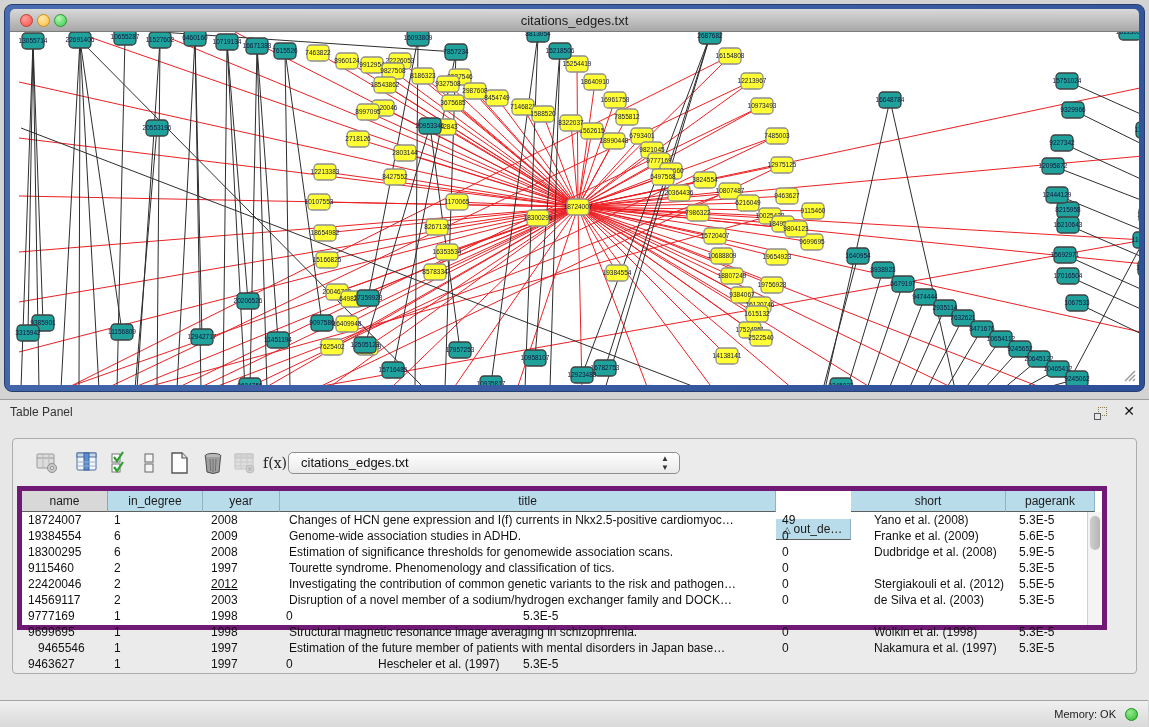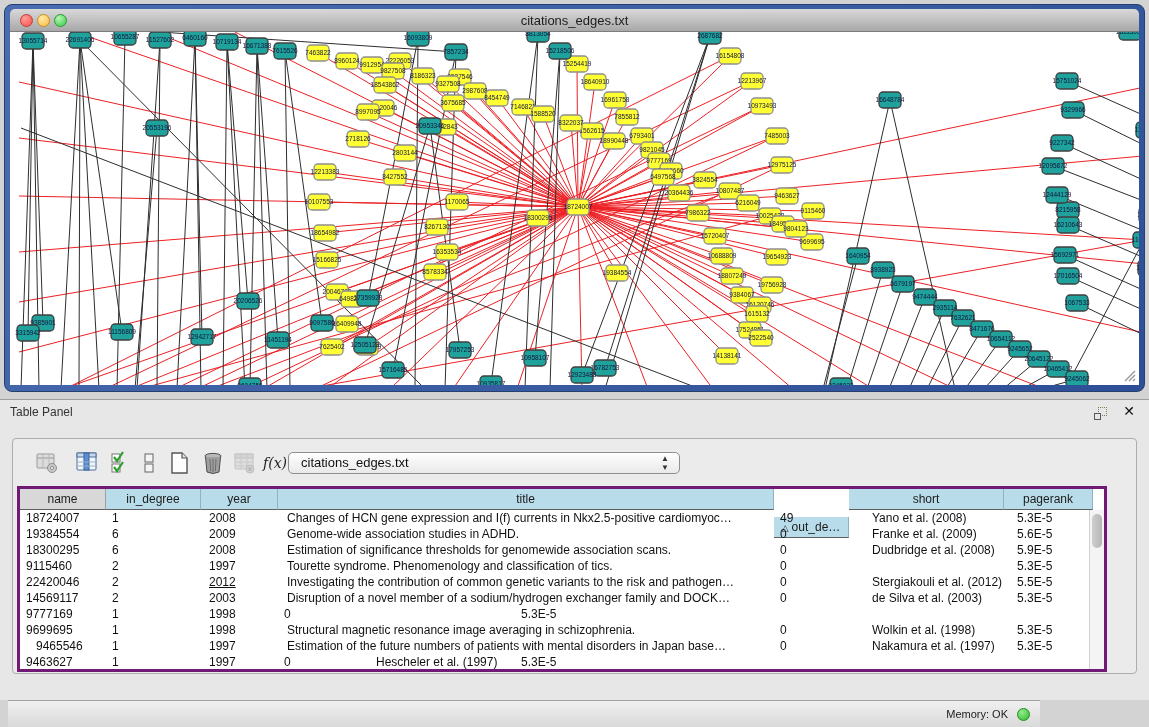--- a/index.html
+++ b/index.html
@@ -50,22 +50,22 @@
   
   .tool-btn { position:absolute; top:9px; width:28px; height:30px; display:flex; align-items:center; justify-content:center; }
   #table-combo {
     position:absolute; left:275px; top:13px; width:392px; height:22px;
     background:linear-gradient(#ffffff,#e9e9e9); border:1px solid #8f8f8f; border-radius:5px;
     font-size:13px; color:#111; line-height:20px; padding-left:12px;
   }
   #combo-spinner { position:absolute; right:10px; top:1px; font-size:8px; color:#333; line-height:9px; letter-spacing:0; }
   
   #data-table {
-    position:absolute; left:4px; top:47px; width:1090px; height:186px;
-    background:#fff; border:3px solid #701a75;
+    position:absolute; left:4px; top:47px; width:1090px; height:144px;
+    background:#fff; border:5px solid #701a75;
   }
   #thead { position:absolute; left:0; top:0; height:21px; display:flex; }
   .th {
     height:21px; background:#badcE8; background:#b9dcea;
     border-right:1px solid #8fb3c0; border-bottom:1px solid #5f5f5f;
     font-size:12px; color:#1b1b1b; text-align:center; line-height:20px;
     overflow:hidden; white-space:nowrap;
   }
   .th.gray { background:#d8d8d8; border-right:1px solid #a0a0a0; }
   .sort-tri { font-size:9px; color:#333; margin-right:3px; }
@@ -82,29 +82,29 @@
   
   #seg-control { position:absolute; left:428px; top:273px; height:23px; display:flex;
     border:1px solid #979797; border-radius:6px; overflow:hidden; background:#fdfdfd;
     box-shadow:0 1px 0 rgba(255,255,255,.7);
   }
   .seg { font-size:12px; color:#1a1a1a; padding:0 16px; line-height:21px; background:linear-gradient(#fefefe,#f1f1f1); border-right:1px solid #b9b9b9; }
   .seg:last-child { border-right:none; }
   .seg.selected { background:linear-gradient(#7e7e7e,#636363); color:#f4f4f4; }
   
   #status-bar {
-    position:absolute; left:8px; top:700px; width:1032px; height:27px;
+    position:absolute; left:0; top:700px; width:1148px; height:27px;
     background:linear-gradient(#f0f0f0,#d9d9d9); border-top:1px solid #a2a2a2;
   }
   #memory-label { position:absolute; right:32px; top:0; line-height:26px; font-size:11px; color:#222; }
   #memory-dot {
     position:absolute; right:10px; top:7px; width:13px; height:13px; border-radius:50%;
     background:radial-gradient(circle at 35% 30%,#96ec8e,#2eb82e); border:1px solid #1e8f1e;
   }
-  .fx-label { font-style:italic; font-family:"DejaVu Serif",serif; font-size:14px; color:#222; }
+  .fx-label { font-family:"DejaVu Serif",serif; font-size:14px; color:#222; }
 </style>
 </head>
 <body>
 
 <div id="net-window">
   <div id="net-titlebar">
     <span class="tl red"></span>
     <span class="tl yellow"></span>
     <span class="tl green"></span>
     <span id="net-title">citations_edges.txt</span>
@@ -1004,21 +1004,21 @@
             <div class="td" style="width: 77px; padding-left: 8px;">1998</div>
             <div class="td" style="width: 496px; padding-left: 9px;">Structural magnetic resonance image averaging in schizophrenia.</div>
             <div class="td" style="width: 75px; padding-left: 6px;">0</div>
             <div class="td" style="width: 155px; padding-left: 23px;">Wolkin et al. (1998)</div>
             <div class="td" style="width: 89px; padding-left: 13px;">5.3E-5</div>
           </div>
           <div class="tr">
             <div class="td" style="width: 86px; padding-left: 16px;">9465546</div>
             <div class="td" style="width: 95px; padding-left: 6px;">1</div>
             <div class="td" style="width: 77px; padding-left: 8px;">1997</div>
-            <div class="td" style="width: 496px; padding-left: 9px;">Estimation of the future numbers of patients with mental disorders in Japan base…</div>
+            <div class="td" style="width: 496px; padding-left: 9px;">Estimation of the future member of patients with mental disorders in Japan base…</div>
             <div class="td" style="width: 75px; padding-left: 6px;">0</div>
             <div class="td" style="width: 155px; padding-left: 23px;">Nakamura et al. (1997)</div>
             <div class="td" style="width: 89px; padding-left: 13px;">5.3E-5</div>
           </div>
           <div class="tr">
             <div class="td" style="width: 86px; padding-left: 6px;">9463627</div>
             <div class="td" style="width: 95px; padding-left: 6px;">1</div>
             <div class="td" style="width: 77px; padding-left: 8px;">1997</div>
             <div class="td" style="width: 75px; padding-left: 6px;">0</div>
             <div class="td" style="width: 155px; padding-left: 23px;">Hescheler et al. (1997)</div>

